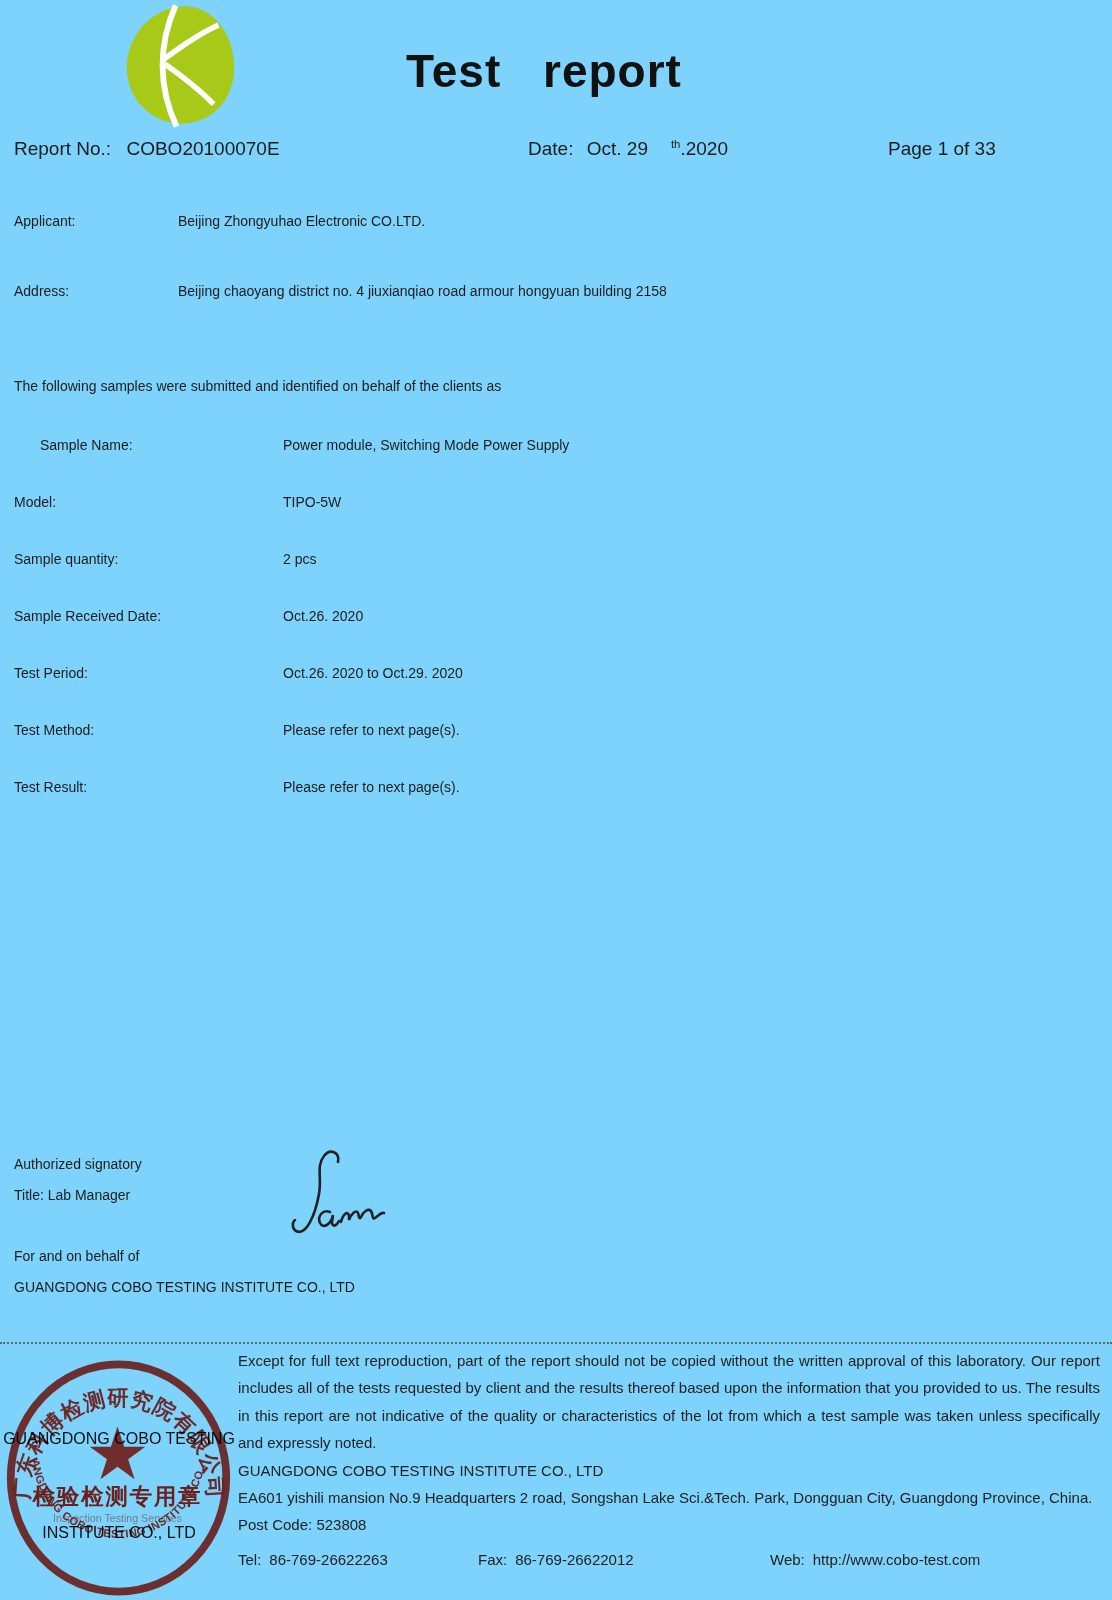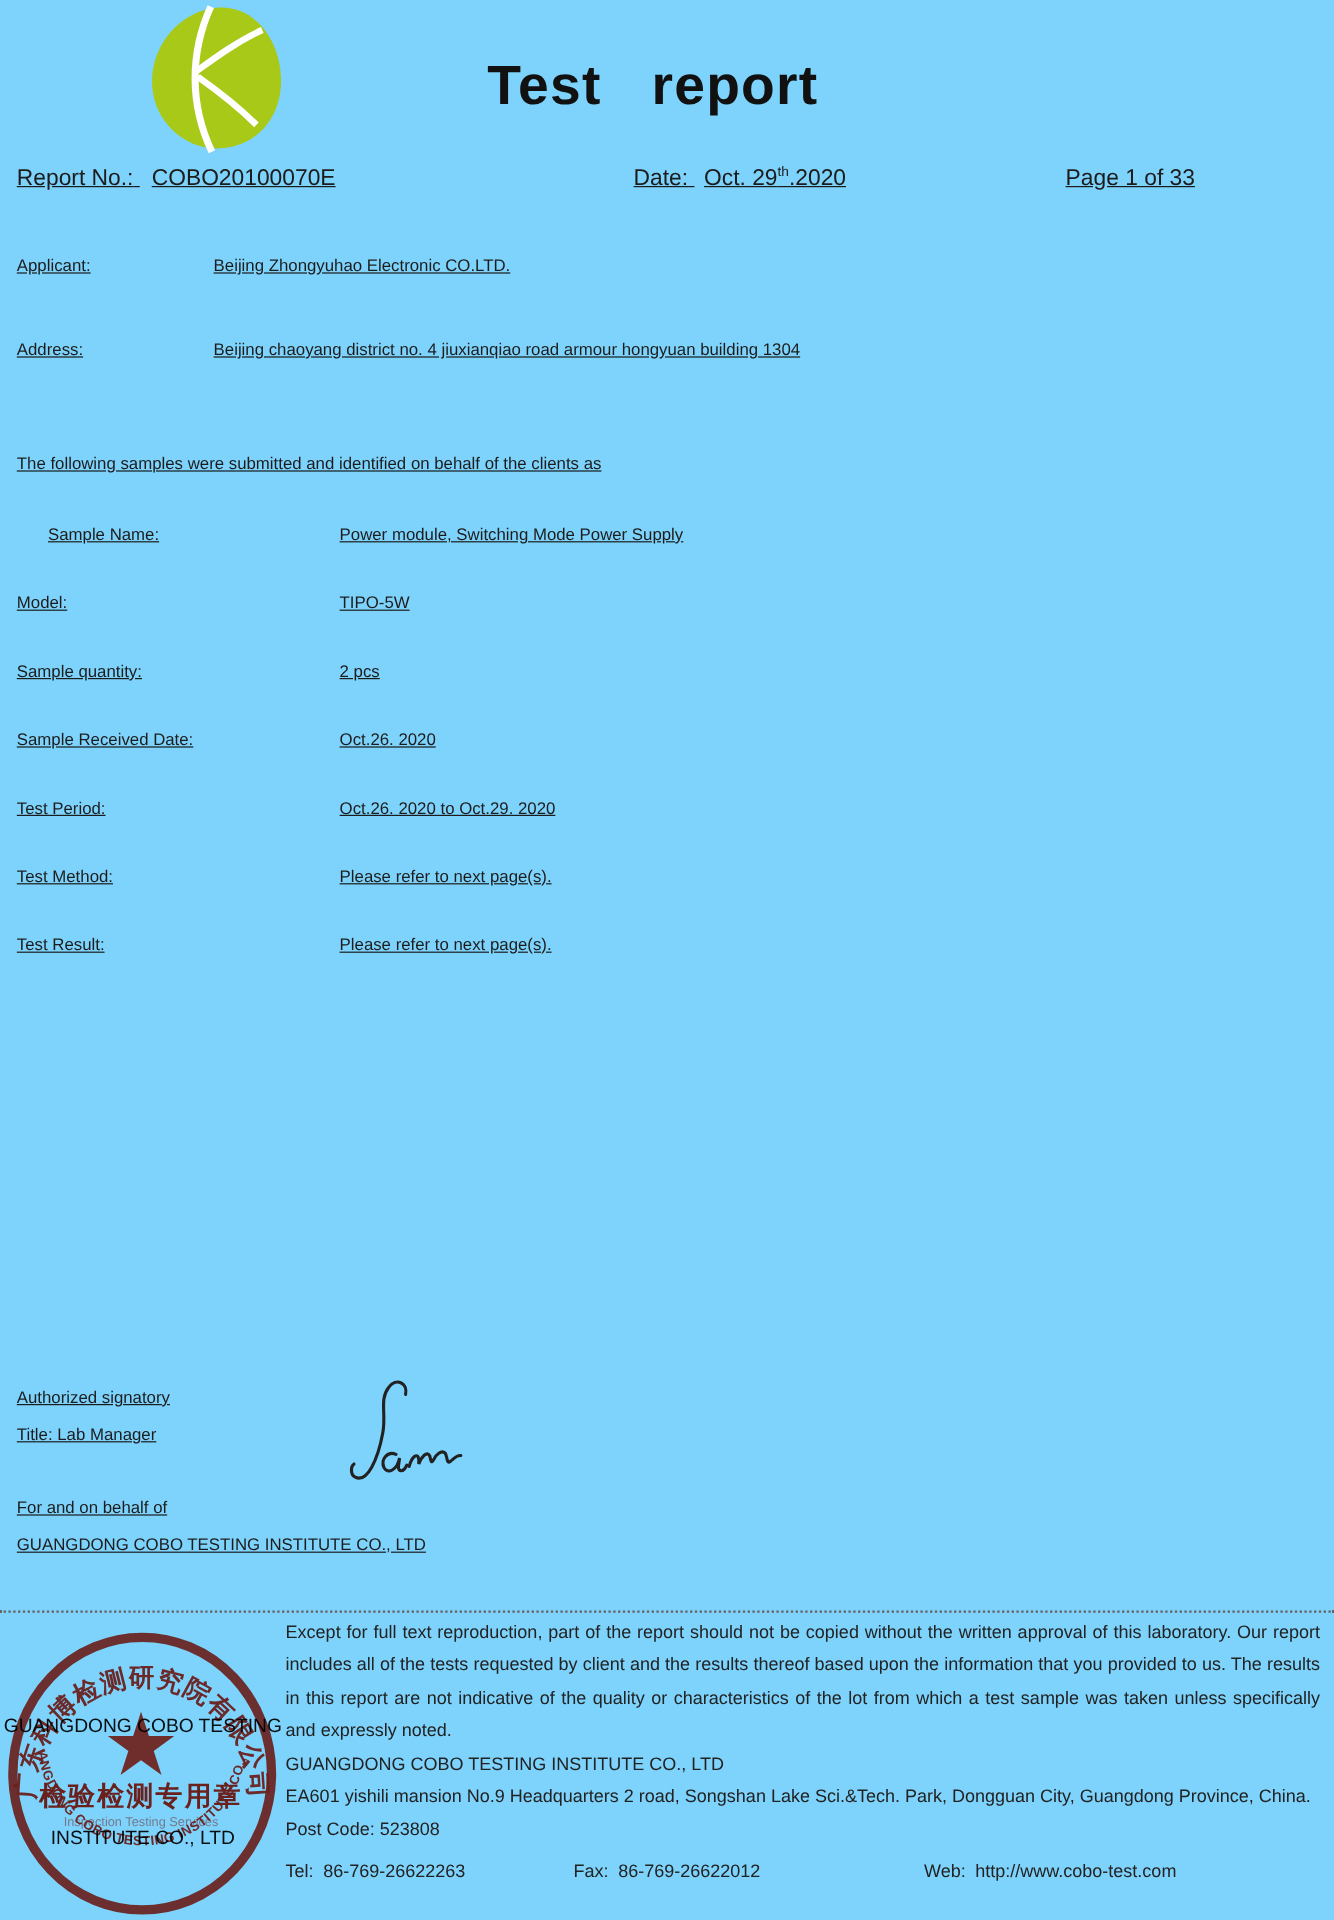--- a/index.html
+++ b/index.html
@@ -1,29 +1,29 @@
 <!DOCTYPE html>
 <html><head>
 <meta charset="utf-8">
 <style>
   html,body{margin:0;padding:0;background:#fff;}
   .page{
     position:relative; width:1112px; height:1600px; background:#7dd3fc; overflow:hidden;
     font-family:"Liberation Sans","DejaVu Sans",sans-serif; color:#1c1c1c;
   }
-  .abs{position:absolute;text-decoration:underline;}
+  .abs{position:absolute;}
   .doc-title{
     position:absolute; top:44px; left:0; right:0; text-align:center;
     font-size:46px; font-weight:bold; letter-spacing:1px; word-spacing:28px;
     transform:translateX(-12px); color:#111;
   }
   .logo-svg{position:absolute; left:120px; top:3px; width:122px; height:126px;}
   .hdr{font-size:19px; top:138px;}
   .lbl,.val{font-size:14px; white-space:nowrap;}
-  sup.th{font-size:60%; vertical-align:super;}
+  sup.th{font-size:60%; vertical-align:super;margin-left:23px;}
   .sig-svg{position:absolute; left:278px; top:1148px; width:120px; height:100px;}
   .dotline{position:absolute; left:0; top:1342px; width:1112px; border-top:2px dotted #666; height:0;}
   .footer-col{
     position:absolute; left:238px; top:1347px; width:862px;
     font-size:15px; line-height:27.4px; color:#222;
   }
   .footer-col p{margin:0; text-align:justify;}
   .footer-col .fline{white-space:normal;}
   .telrow{display:flex; margin-top:7px;}
   .telrow .cell1{width:240px;} .telrow .cell2{width:292px;}
@@ -55,21 +55,21 @@
   </div>
   <div class="abs hdr" style="left:528px;">
     <span>Date:</span>
     <span style="margin-left:8px;"><span>Oct. 29</span><sup class="th">th</sup><span>.2020</span></span>
   </div>
   <div class="abs hdr" style="left:888px;">Page 1 of 33</div>
 
   <div class="abs lbl" style="left:14px; top:213px;">Applicant:</div>
   <div class="abs val" style="left:178px; top:213px;">Beijing Zhongyuhao Electronic CO.LTD.</div>
   <div class="abs lbl" style="left:14px; top:283px;">Address:</div>
-  <div class="abs val" style="left:178px; top:283px;">Beijing chaoyang district no. 4 jiuxianqiao road armour hongyuan building 1304</div>
+  <div class="abs val" style="left:178px; top:283px;">Beijing chaoyang district no. 4 jiuxianqiao road armour hongyuan building 2158</div>
 
   <div class="abs lbl" style="left:14px; top:378px;">The following samples were submitted and identified on behalf of the clients as</div>
 
   <div class="abs lbl" style="left:14px;  top:437px;margin-left:26px;">Sample Name:</div>
   <div class="abs val" style="left:283px; top:437px;">Power module, Switching Mode Power Supply</div>
   <div class="abs lbl" style="left:14px;  top:494px;">Model:</div>
   <div class="abs val" style="left:283px; top:494px;">TIPO-5W</div>
   <div class="abs lbl" style="left:14px;  top:551px;">Sample quantity:</div>
   <div class="abs val" style="left:283px; top:551px;">2 pcs</div>
   <div class="abs lbl" style="left:14px;  top:608px;">Sample Received Date:</div>

